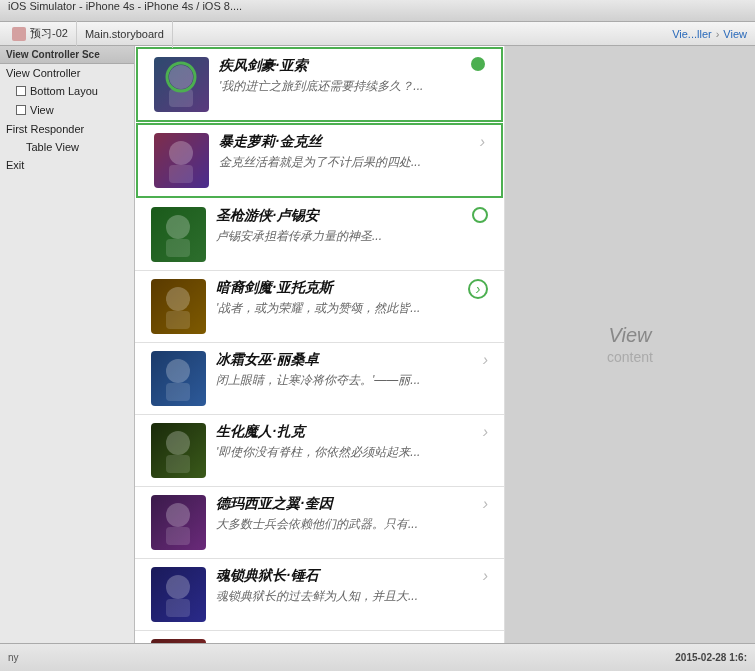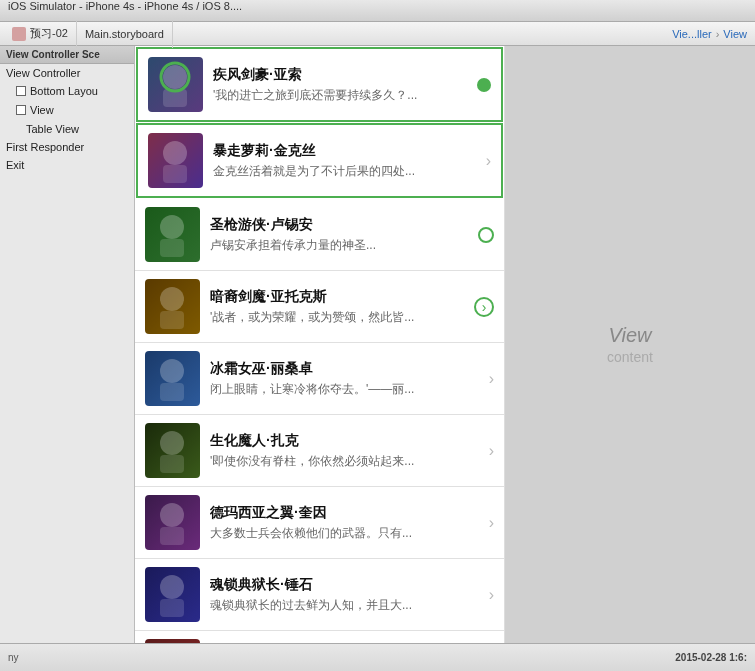--- a/index.html
+++ b/index.html
@@ -130,27 +130,28 @@
       left: 0;
       width: 370px;
       bottom: 0;
       background: white;
       border-right: 1px solid #ddd;
       overflow-y: auto;
     }
 
     .list-item {
       display: flex;
-      align-items: center;
-      padding: 8px 10px;
+      align-items: flex-start;
+      padding: 8px 16px;
       border-bottom: 1px solid #e0e0e0;
       min-height: 70px;
       cursor: pointer;
       position: relative;
       background: white;
+      font-style: italic;
     }
     .list-item.highlighted {
       border: 2px solid #4CAF50;
       background: white;
       margin: 1px;
     }
     .item-avatar {
       width: 55px;
       height: 55px;
       border-radius: 4px;
@@ -270,25 +271,25 @@
       <span class="checkbox-box"></span>
       <span>Bottom Layou</span>
     </span>
   </div>
   <div class="sidebar-item indent">
     <span class="sidebar-check">
       <span class="checkbox-box"></span>
       <span>View</span>
     </span>
   </div>
+  <div class="sidebar-item">
+    <span>First Responder</span>
+  </div>
   <div class="sidebar-item indent2">
     <span>Table View</span>
-  </div>
-  <div class="sidebar-item">
-    <span>First Responder</span>
   </div>
   <div class="sidebar-item">
     <span>Exit</span>
   </div>
 </div>
 
 <div class="main-content">
 
   <div class="table-list" id="table-list">
   <div class="list-item highlighted">

